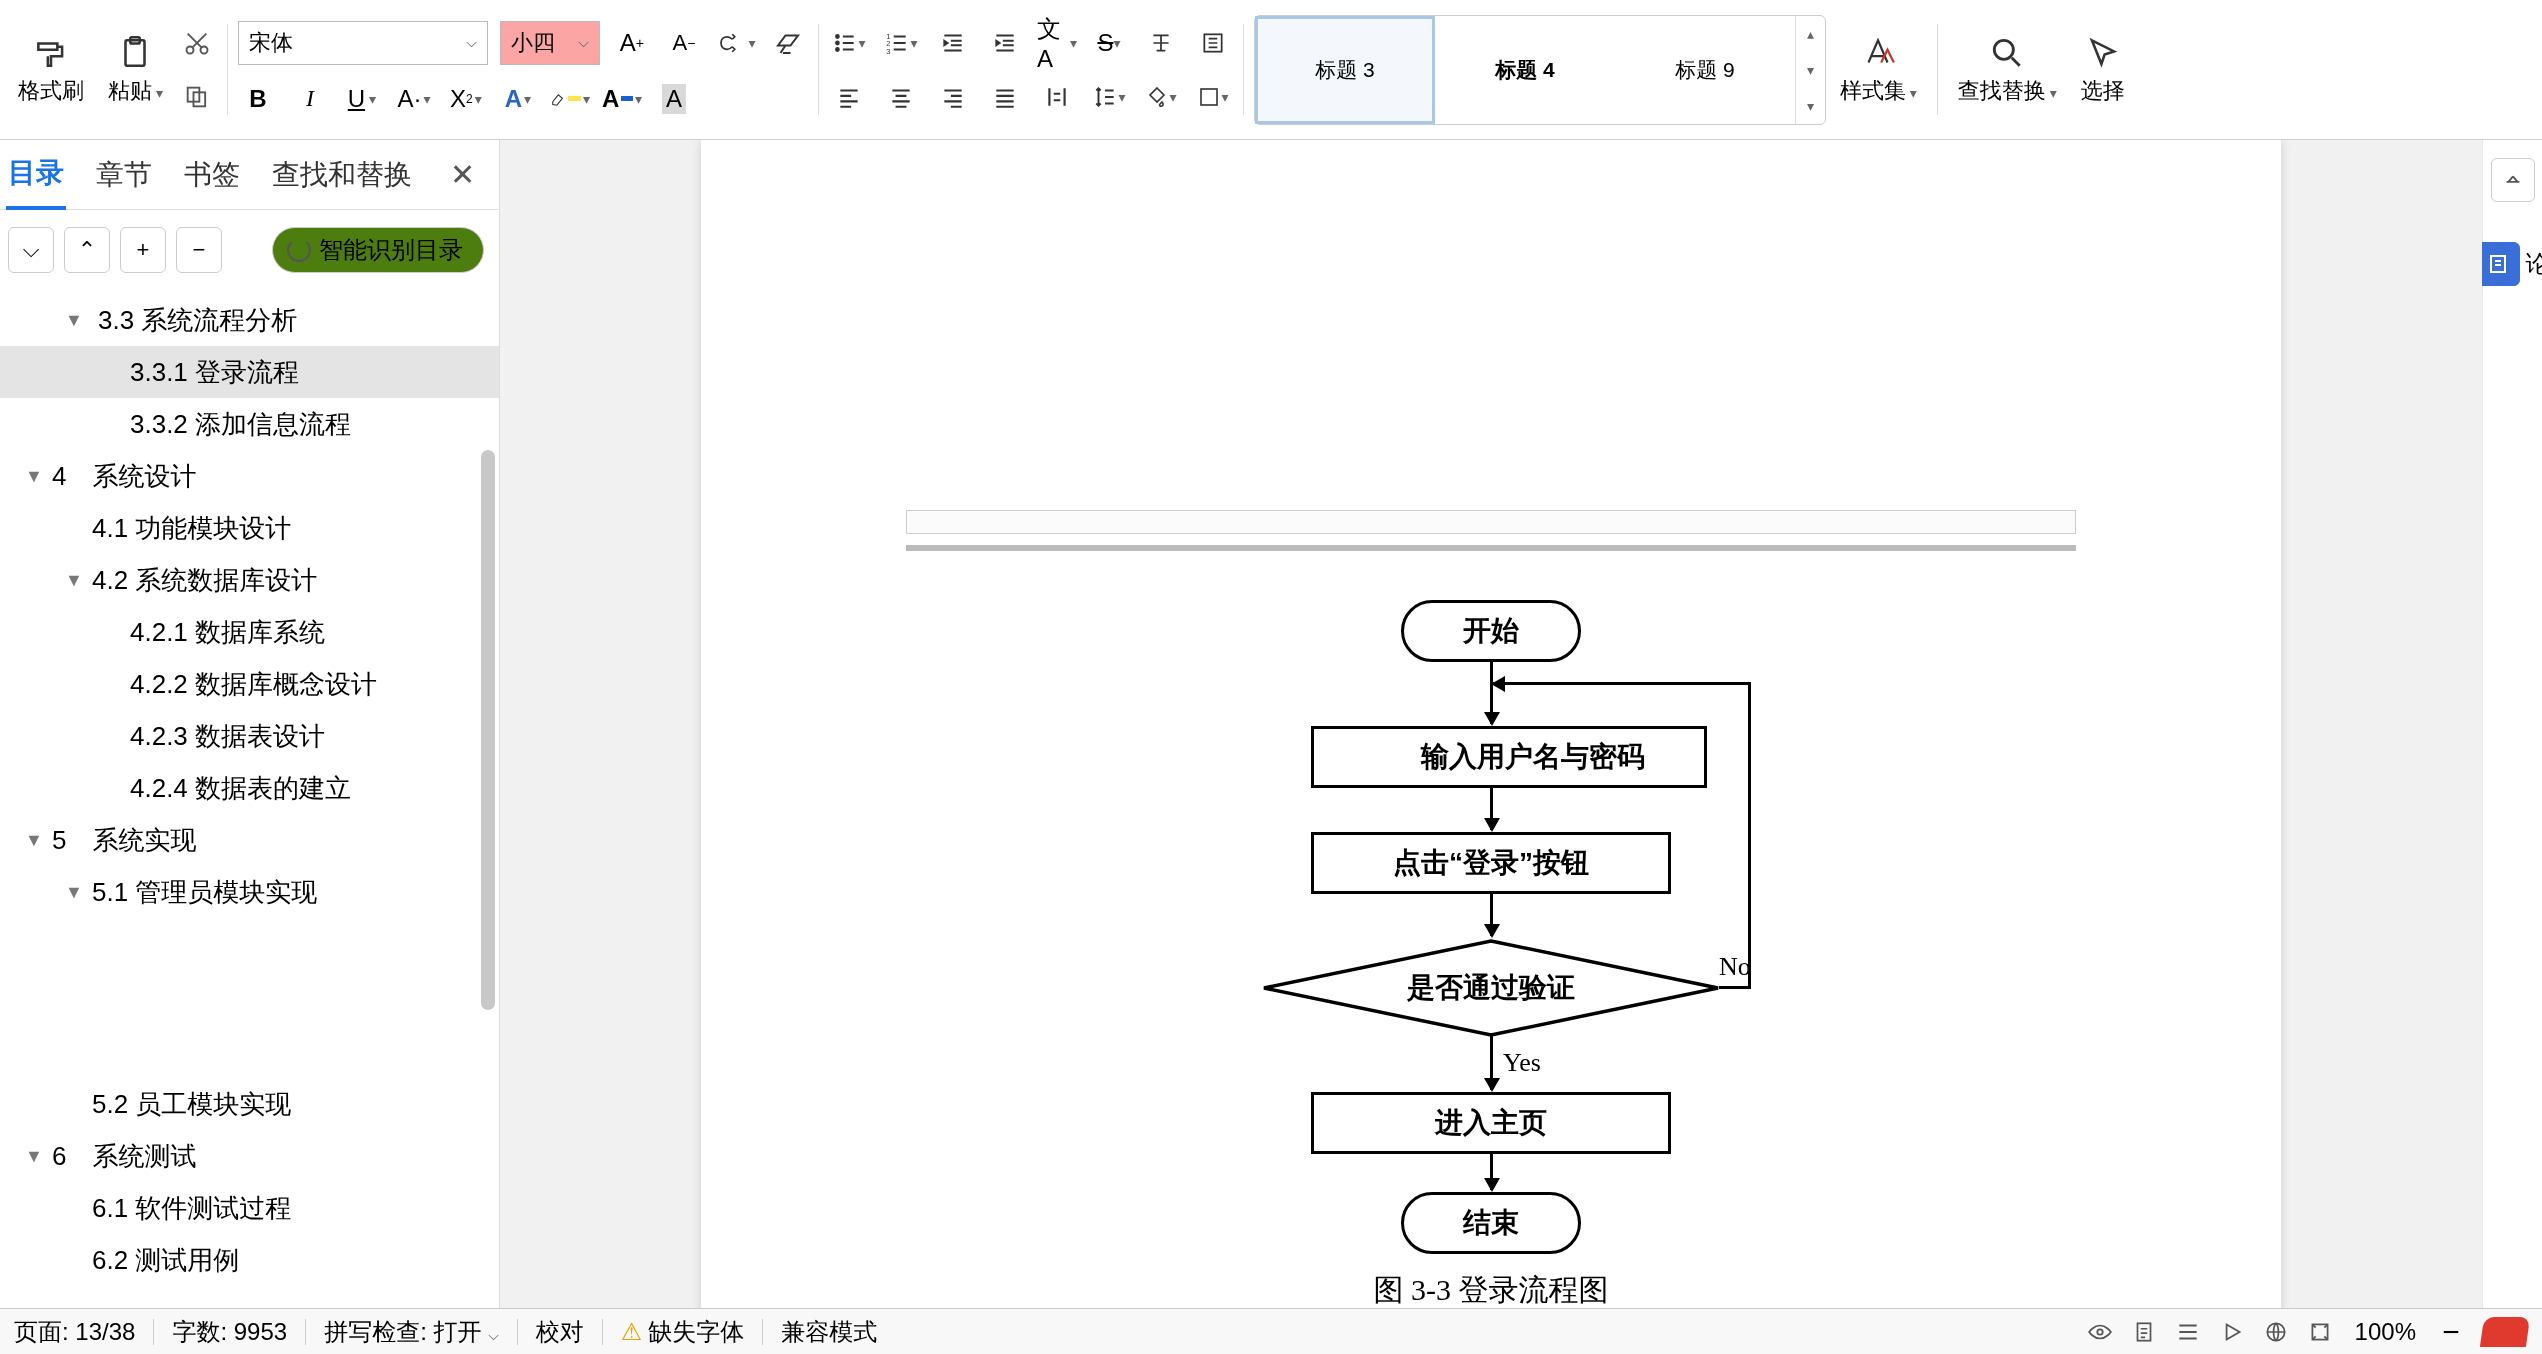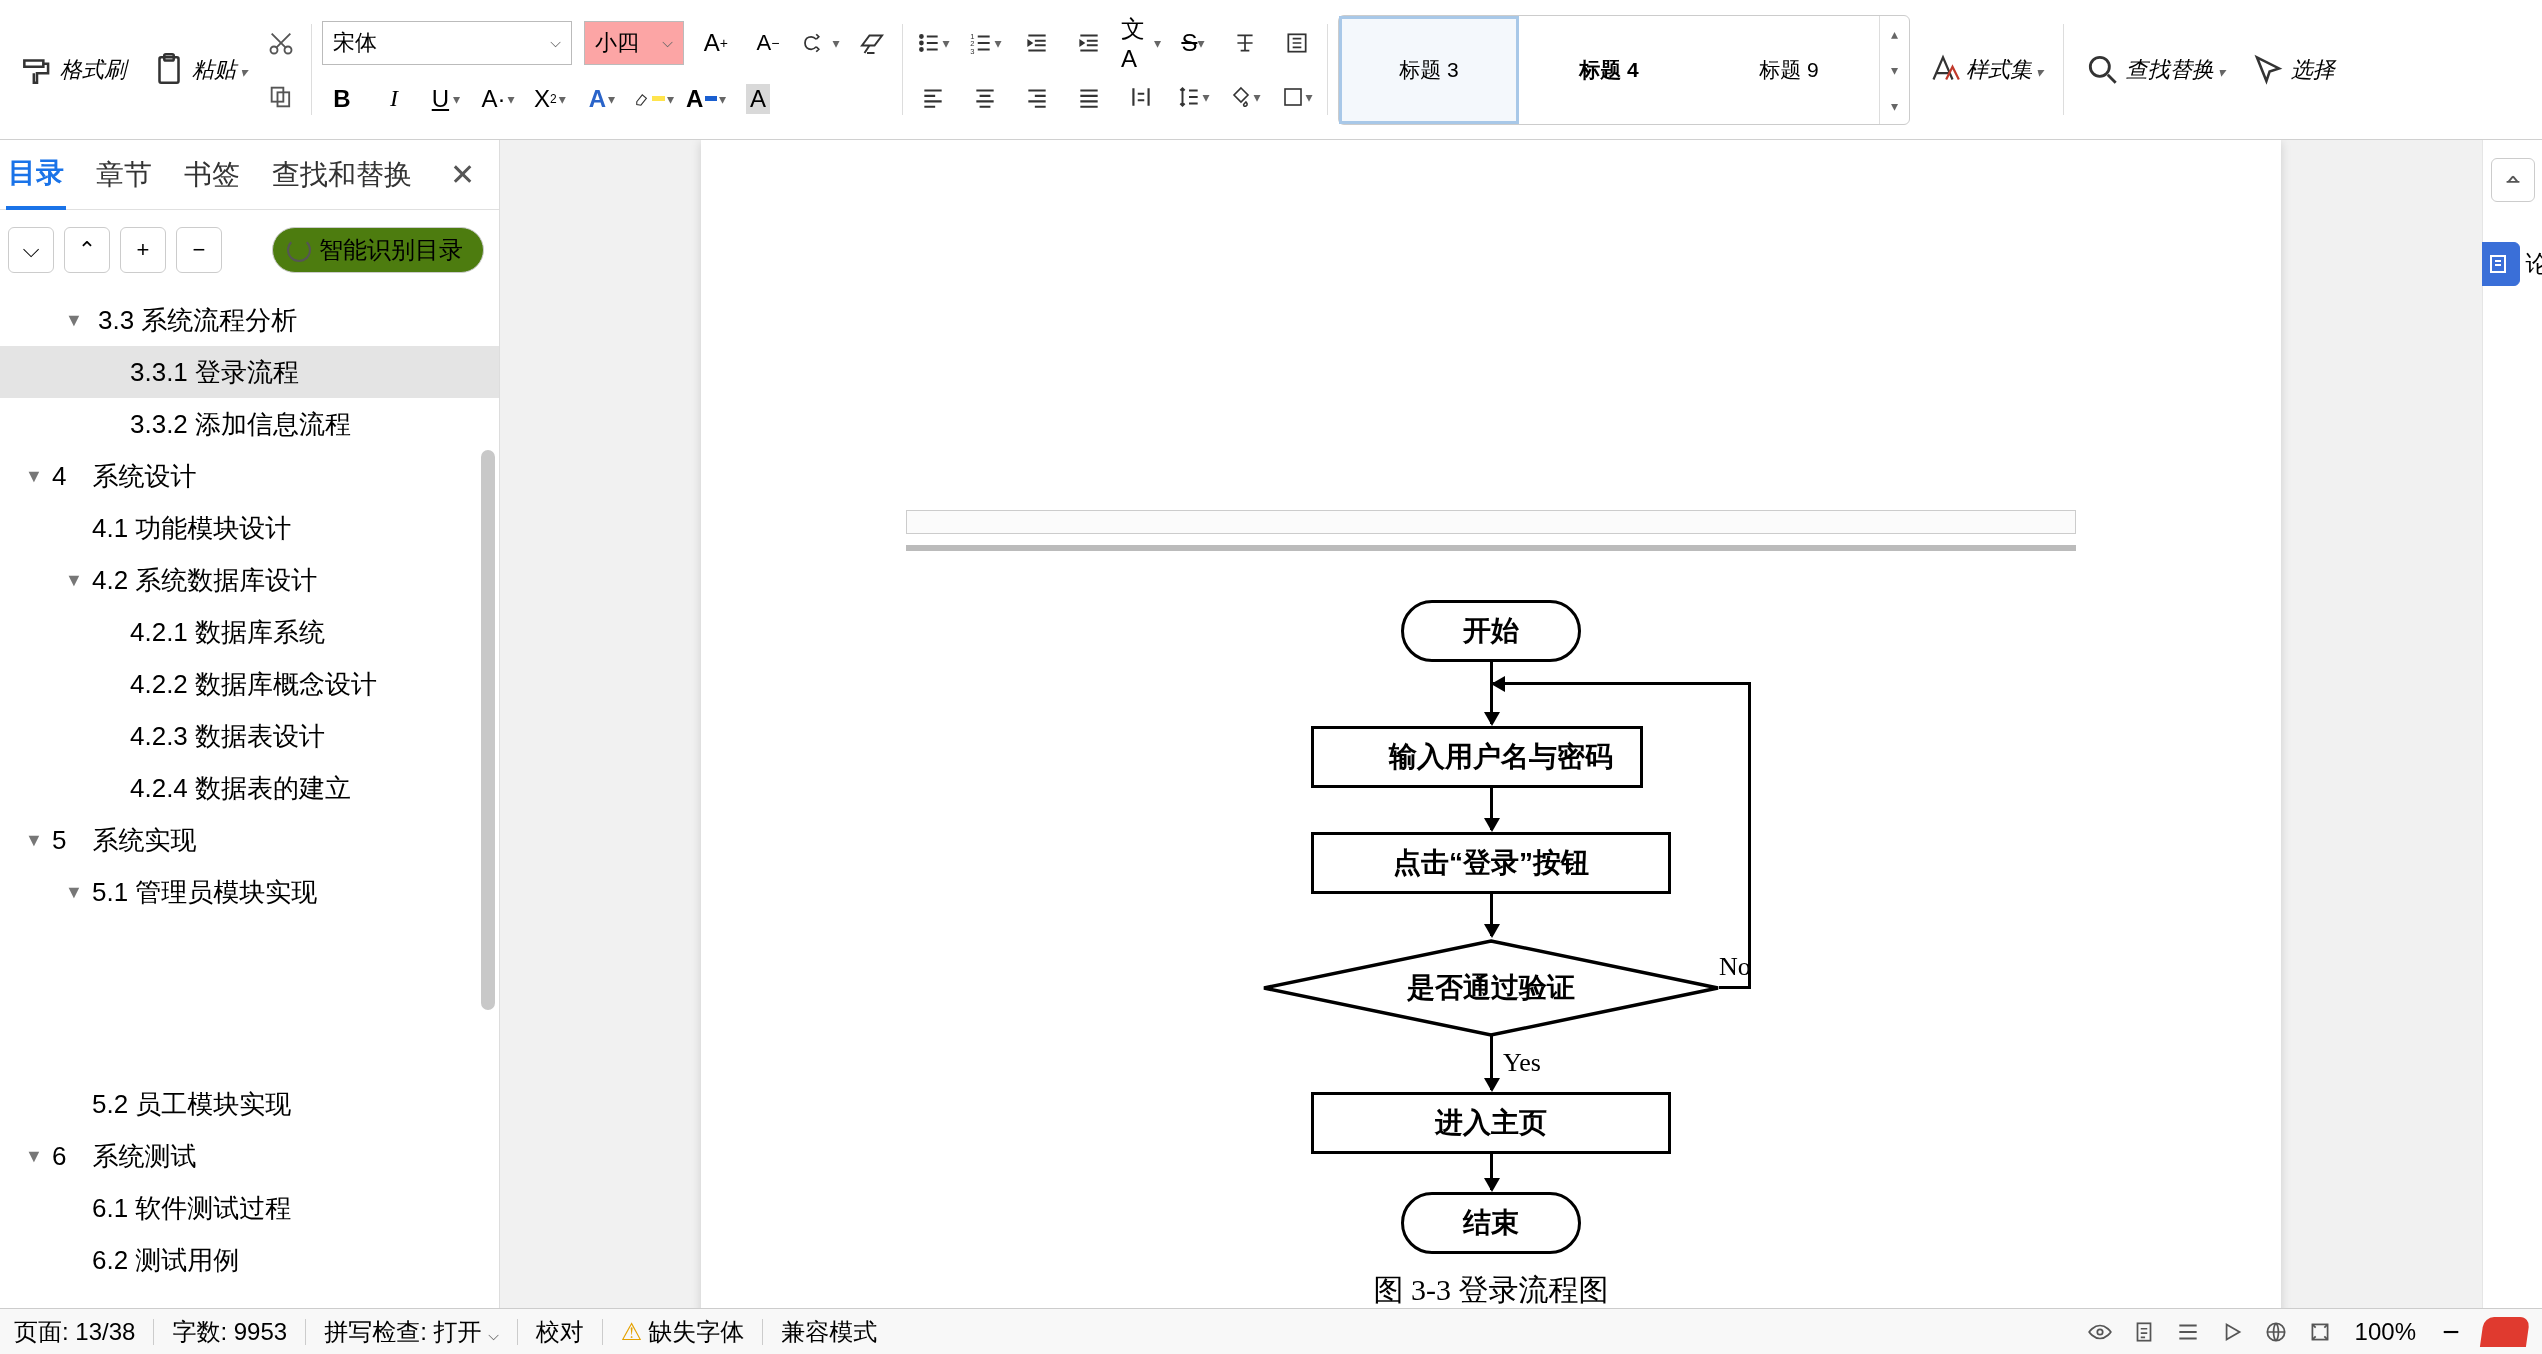--- a/index.html
+++ b/index.html
@@ -1,21 +1,21 @@
 <!DOCTYPE html>
 <html><head>
 <meta charset="utf-8">
 <style>
 * { margin: 0; padding: 0; box-sizing: border-box; font-family: "Microsoft YaHei", Arial, sans-serif; }
 body { background: #fff; overflow: hidden; width: 2542px; height: 1354px; font-size: 24px; }
 
 
 .toolbar { display: flex; align-items: center; height: 140px; border-bottom: 1px solid #d0d0d0; padding: 4px 8px; gap: 4px; }
 .tb-divider { width: 1px; height: 70%; background: #ddd; margin: 0 6px; }
-.tb-big-btn { display: flex; flex-direction: row; align-items: center; justify-content: center; gap: 4px; padding: 6px 10px; cursor: pointer; border-radius: 4px; font-size: 22px; font-style: italic; }
+.tb-big-btn { display: flex; flex-direction: column; align-items: center; justify-content: center; gap: 4px; padding: 6px 10px; cursor: pointer; border-radius: 4px; font-size: 22px; }
 .icon { display: inline-flex; justify-content: center; align-items: center; }
 .icon svg { display: block; }
 .two-row { display: flex; flex-direction: column; gap: 14px; }
 .hrow { display: flex; align-items: center; gap: 12px; }
 .small-btn { width: 40px; height: 40px; display:flex; align-items:center; justify-content:center; cursor:pointer; border-radius:4px; }
 .font-sel { width: 250px; height: 44px; border:1px solid #bbb; background:#fff; display:flex; align-items:center; padding:0 10px; font-size:22px; justify-content: space-between; }
 .size-sel { width: 100px; height: 44px; border:1px solid #bbb; background:#fca5a5; display:flex; align-items:center; padding:0 10px; font-size:22px; justify-content: space-between; }
 .dd-arrow { font-size: 14px; color:#666; }
 .style-gallery { display:flex; align-items:center; border:1px solid #ccc; border-radius:6px; height:110px; }
 .style-item { width: 180px; height:100%; display:flex; align-items:center; justify-content:center; font-size:21px; cursor:pointer; }
@@ -417,21 +417,21 @@
       <div class="ruler-box"></div>
       <div class="page-sep"></div>
 
       <div class="flowchart">
 
         <div class="fc-term" style="left:160px; top:0; width:180px;">
             <span>开始</span>
           </div>
         <div class="fc-line fc-arrow-down" style="left:249px; top:62px; width:3px; height:62px;"></div>
 
-        <div class="fc-proc" style="left:70px; top:126px; width:332px;padding-left:48px;">
+        <div class="fc-proc" style="left:70px; top:126px; width:396px;padding-left:48px;">
             <span>输入用户名与密码</span>
           </div>
         <div class="fc-line fc-arrow-down" style="left:249px; top:188px; width:3px; height:42px;"></div>
 
         <div class="fc-proc" style="left:70px; top:232px; width:360px;">
             <span>点击“登录”按钮</span>
           </div>
         <div class="fc-line fc-arrow-down" style="left:249px; top:294px; width:3px; height:42px;"></div>
 
         <div class="fc-dec" style="left:20px; top:338px; width:460px; height:100px;">

